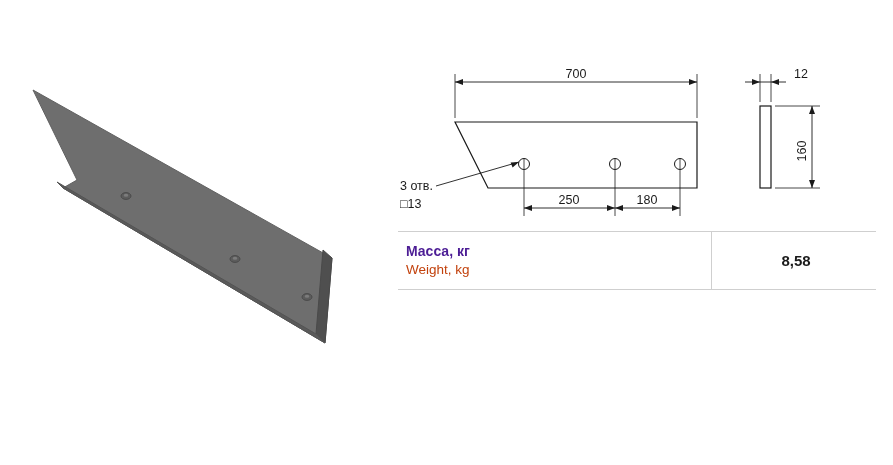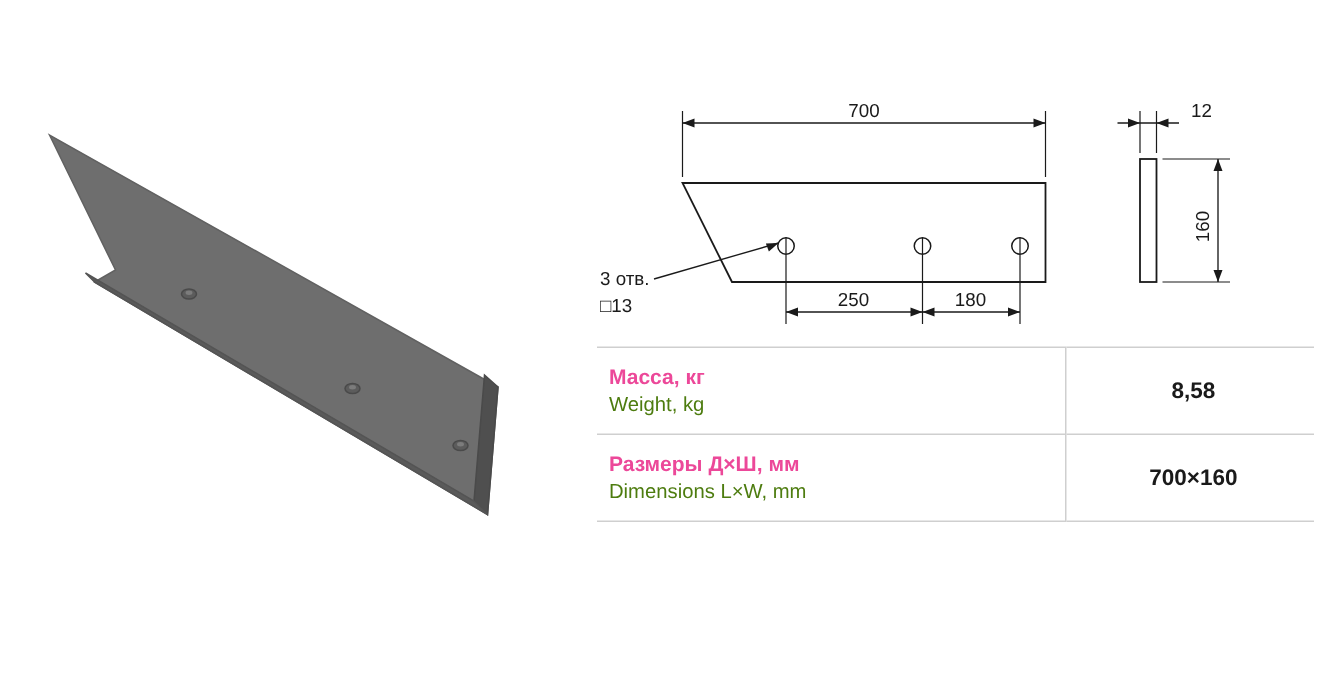--- a/index.html
+++ b/index.html
@@ -63,27 +63,27 @@
   .spec-table td.value {
     width: 160px;
     text-align: center;
     border-left: 1px solid #cfcfcf;
     font-size: 15px;
     color: #1a1a1a;
     font-weight: bold;
   }
   .lab-ru {
     font-size: 14px;
-    color: #ec4899;
+    color: #4c1d95;
     font-weight: bold;
     line-height: 1.35;
   }
   .lab-en {
     font-size: 13.5px;
-    color: #4d7c0f;
+    color: #c2410c;
     line-height: 1.35;
   }
 
   .dim-text {
     font-family: "Liberation Sans", sans-serif;
     font-size: 12.5px;
     fill: #1a1a1a;
   }
   .note-text {
     font-family: "Liberation Sans", sans-serif;
@@ -187,23 +187,16 @@
 
   <table class="spec-table">
     <tbody>
       <tr>
         <td class="label">
           <div class="lab-ru">Масса, кг</div>
           <div class="lab-en">Weight, kg</div>
         </td>
         <td class="value">8,58</td>
       </tr>
-      <tr>
-        <td class="label">
-          <div class="lab-ru">Размеры Д×Ш, мм</div>
-          <div class="lab-en">Dimensions L×W, mm</div>
-        </td>
-        <td class="value">700×160</td>
-      </tr>
     </tbody>
   </table>
 
 </div>
 
 </body></html>

